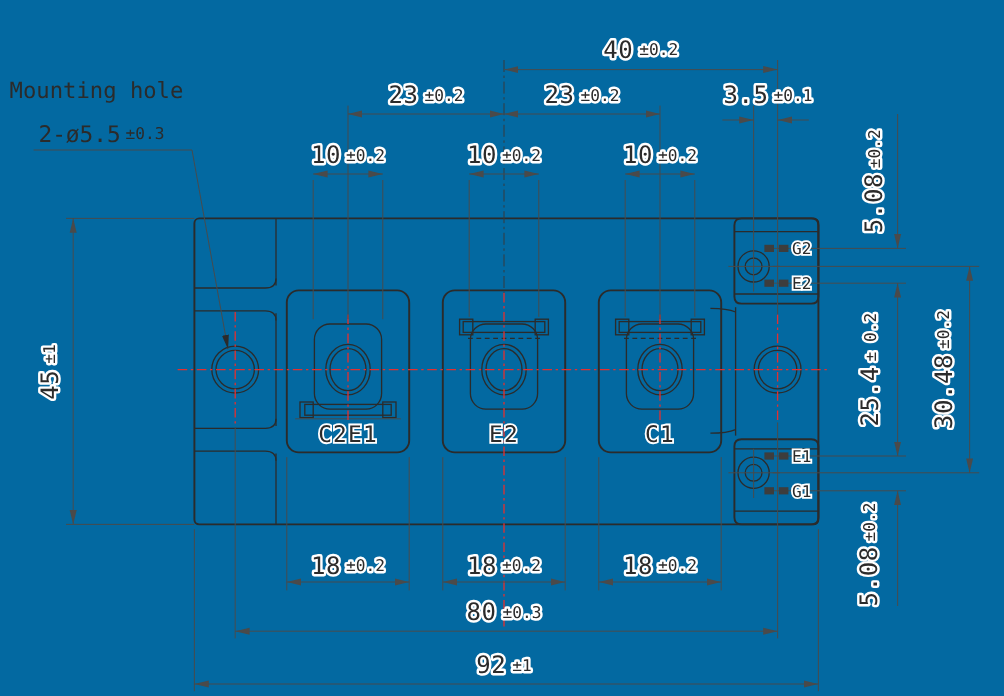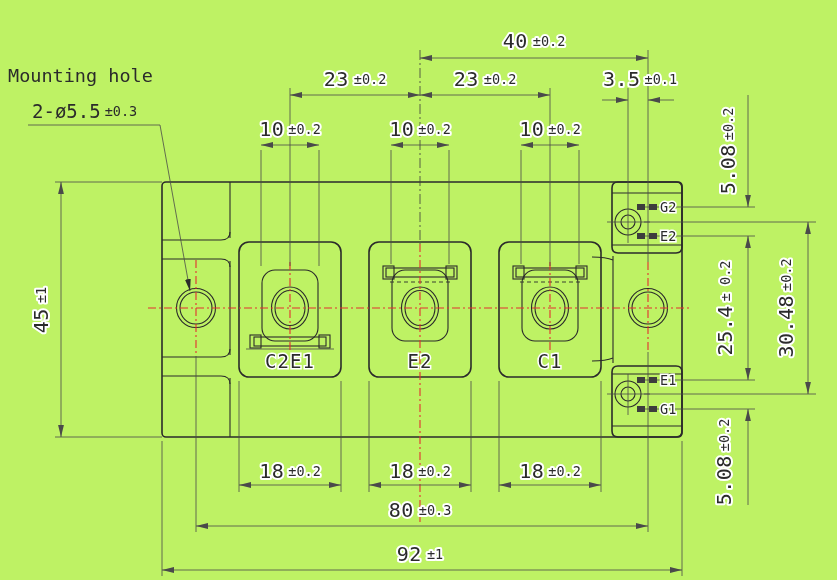--- a/index.html
+++ b/index.html
@@ -1,16 +1,16 @@
 <!DOCTYPE html>
 <html><head>
 <meta charset="utf-8">
 <style>
   html,body{margin:0;padding:0;background:#ffffff;}
-  .stage{position:relative;width:837px;height:580px;background:#bef264;overflow:hidden;}
+  .stage{position:relative;width:837px;height:580px;background:#0369a1;overflow:hidden;}
   svg text{font-family:"DejaVu Sans Mono", monospace; fill:#2b2b2b;}
   .d  {font-size:20px; letter-spacing:0.5px; paint-order:stroke; stroke:#fff; stroke-width:4px; stroke-linejoin:round;}
   .t  {font-size:13.5px; letter-spacing:0;}
   .lbl{font-size:19px; letter-spacing:1px; paint-order:stroke; stroke:#fff; stroke-width:3px;}
   .g  {font-size:13.5px; paint-order:stroke; stroke:#fff; stroke-width:3px;}
   .n1 {font-size:18.5px;}
   .n2 {font-size:19px;}
   .o  {stroke:#2b2b2b; stroke-width:1.6; fill:none; stroke-linejoin:round;}
   .o2 {stroke:#2b2b2b; stroke-width:1.1; fill:none;}
   .e  {stroke:#4a4a4a; stroke-width:0.8; fill:none;}

